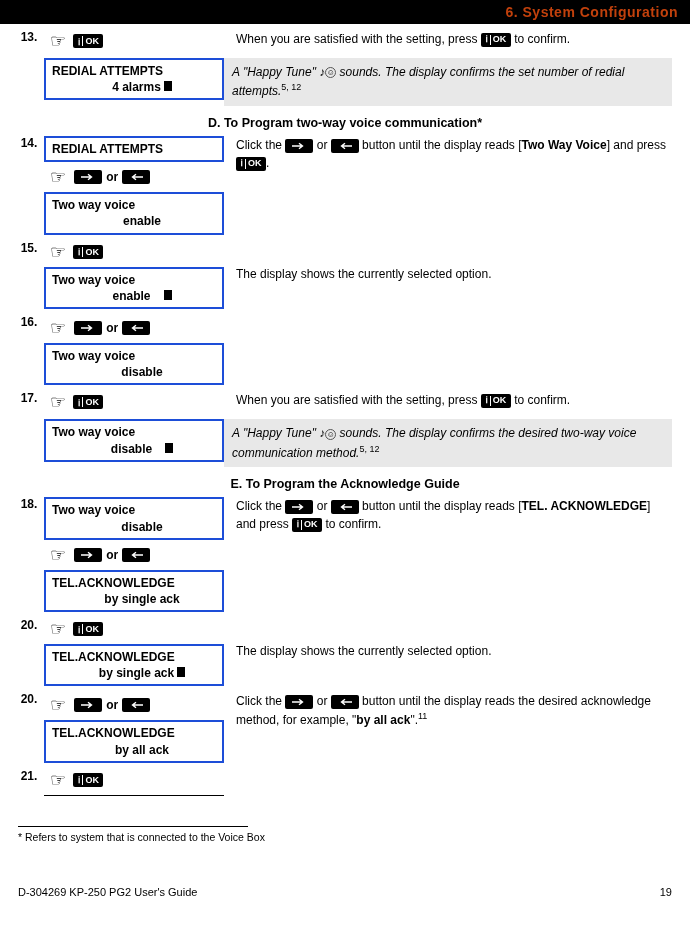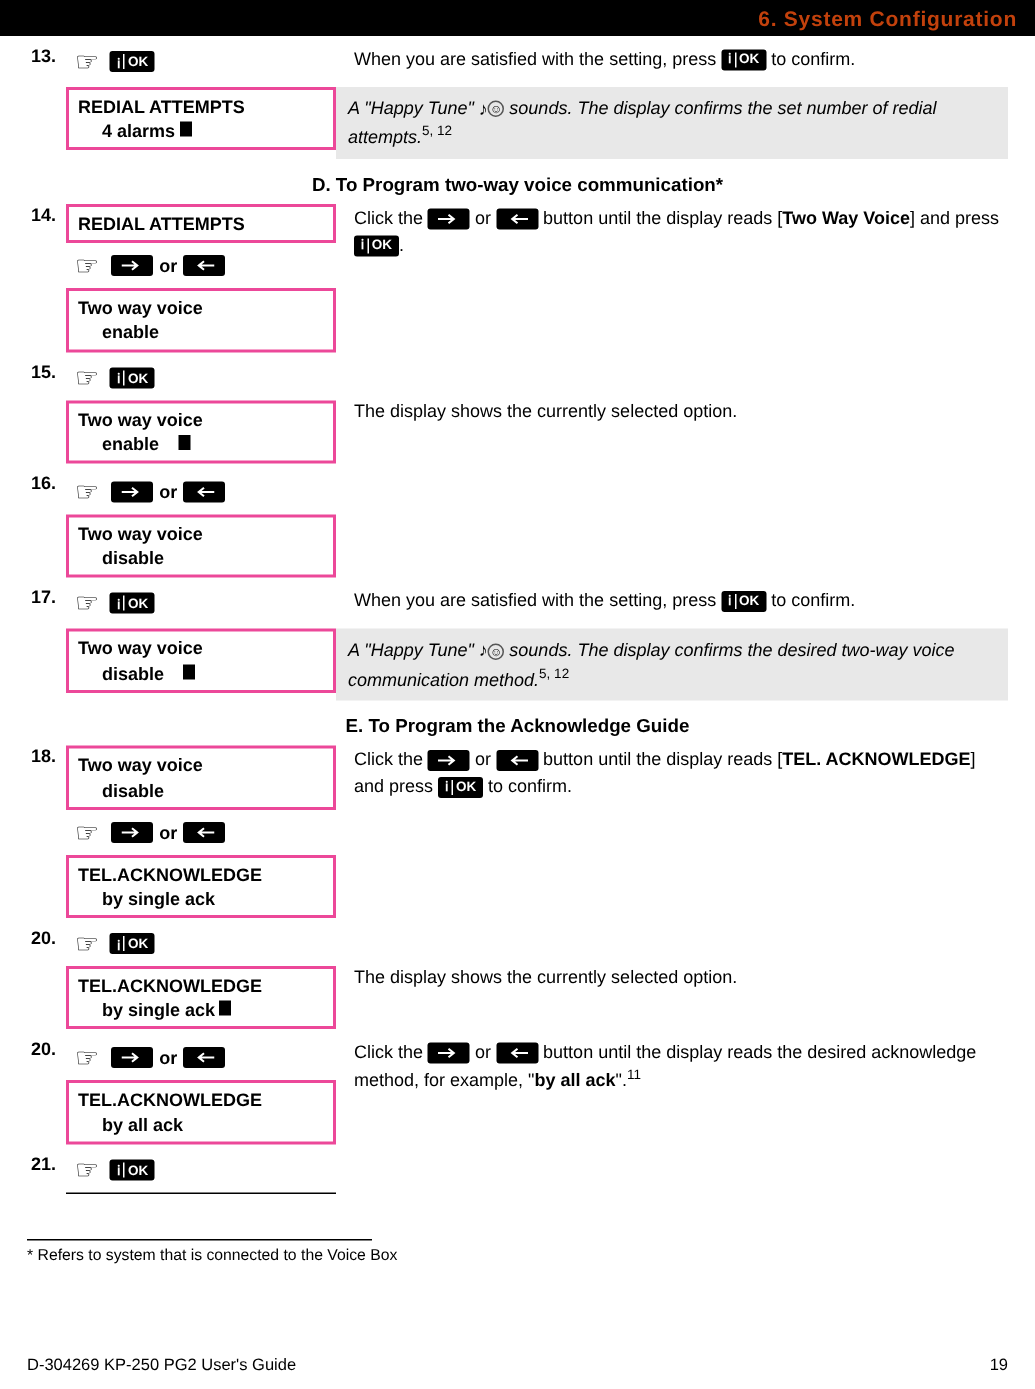--- a/index.html
+++ b/index.html
@@ -22,29 +22,29 @@
     text-align: right;
     padding: 4px 12px;
     letter-spacing: 0.5px;
   }
   .content { padding: 6px 18px 0 18px; }
   .step-row { display: flex; align-items: flex-start; margin-bottom: 2px; }
   .step-num { width: 26px; font-weight: bold; flex-shrink: 0; text-align: center; padding-right: 4px; }
   .step-left { width: 180px; flex-shrink: 0; }
   .step-right { flex: 1; padding-left: 12px; line-height: 1.5; }
   .display-box {
-    border: 2px solid #ec4899;
+    border: 2px solid #1d4ed8;
     padding: 3px 6px;
     font-weight: bold;
     font-size: 12px;
     line-height: 1.35;
     margin-bottom: 4px;
     background: #fff;
   }
-  .display-box .line2 { padding-left: 16px; }
+  .display-box .line2 { padding-left: 16px; text-align: center; }
   .hand { font-size: 18px; vertical-align: middle; margin-right: 4px; }
   .btn-ok {
     display: inline-flex;
     align-items: center;
     justify-content: center;
     background: #000;
     color: #fff;
     font-weight: bold;
     font-size: 9px;
     padding: 1px 3px;
@@ -70,21 +70,21 @@
   }
   .nav-group { margin-top: 2px; margin-bottom: 4px; display:flex; align-items:center; gap:4px; padding-left:6px; }
   .section-head { font-weight: bold; font-size: 12.5px; margin: 10px 0 6px 0; text-align: center; }
   .note-box { background: #e8e8e8; font-style: italic; padding: 6px 8px; line-height:1.4; }
   .sup { font-size: 9px; vertical-align: super; font-style: normal; }
   .cursor { display:inline-block; width:8px; height:10px; background:#000; vertical-align: baseline; margin-left:3px; }
   .music { font-size: 12px; vertical-align: middle; }
   .smiley { display:inline-block; border:1px solid #555; border-radius:50%; width:11px; height:11px; font-size:8px; text-align:center; line-height:10px; vertical-align:middle; }
   .hr-short { border: none; border-top: 1px solid #000; width: 230px; margin: 30px 0 4px 18px; }
   .footnote { font-size: 10.5px; padding: 0 18px; }
-  .footer { position: absolute; bottom: 10px; left: 0; right: 0; display: flex; justify-content: space-between; padding: 0 18px; font-size: 11px; }
+  .footer { position: absolute; bottom: 28px; left: 0; right: 0; display: flex; justify-content: space-between; padding: 0 18px; font-size: 11px; }
   .under-hr { border-top: 1px solid #000; margin-top:0; }
   svg.arrow { width:14px; height:10px; }
 </style>
 </head>
 <body>
 
 <div class="header-bar">
   <span>6. System Configuration</span>
 </div>
 

